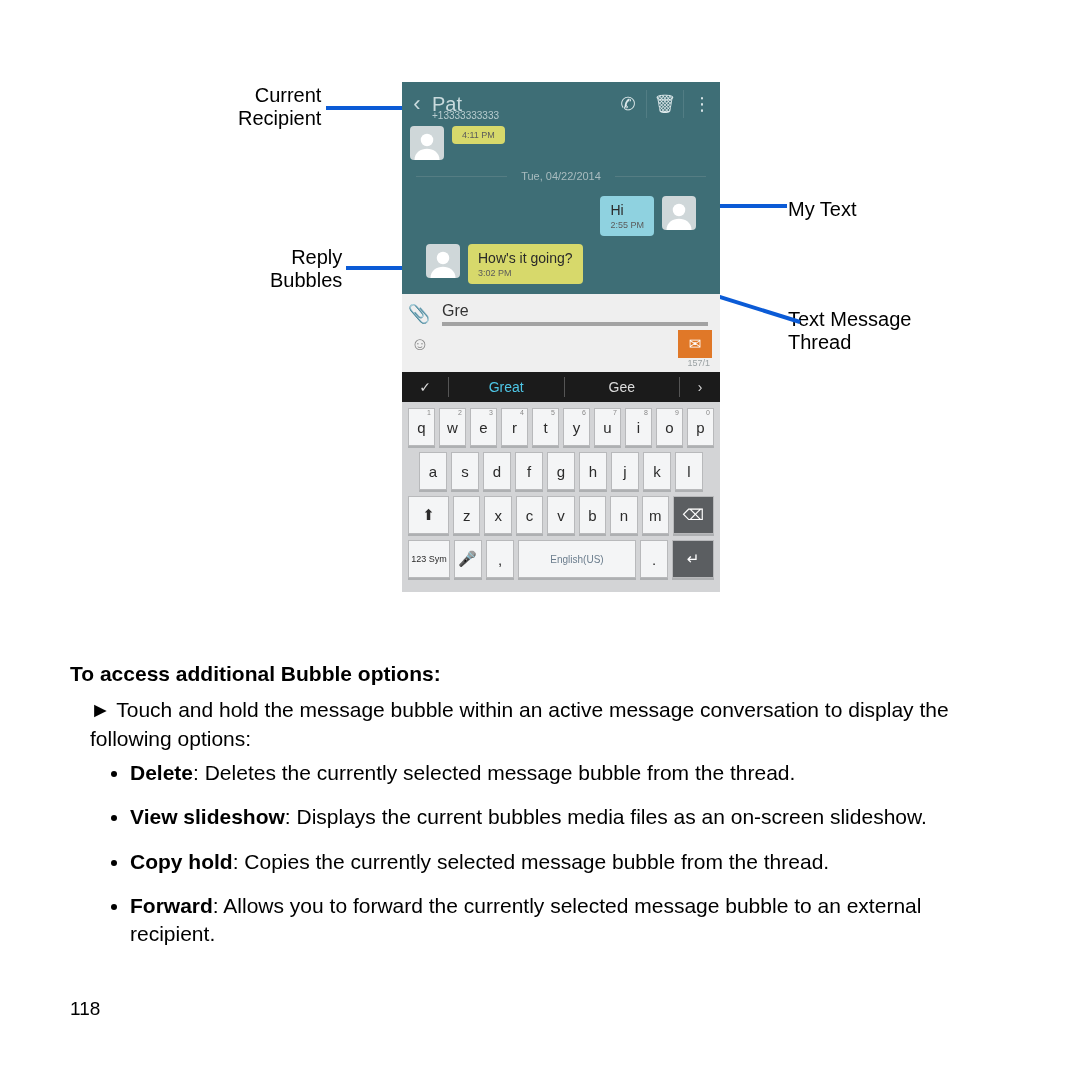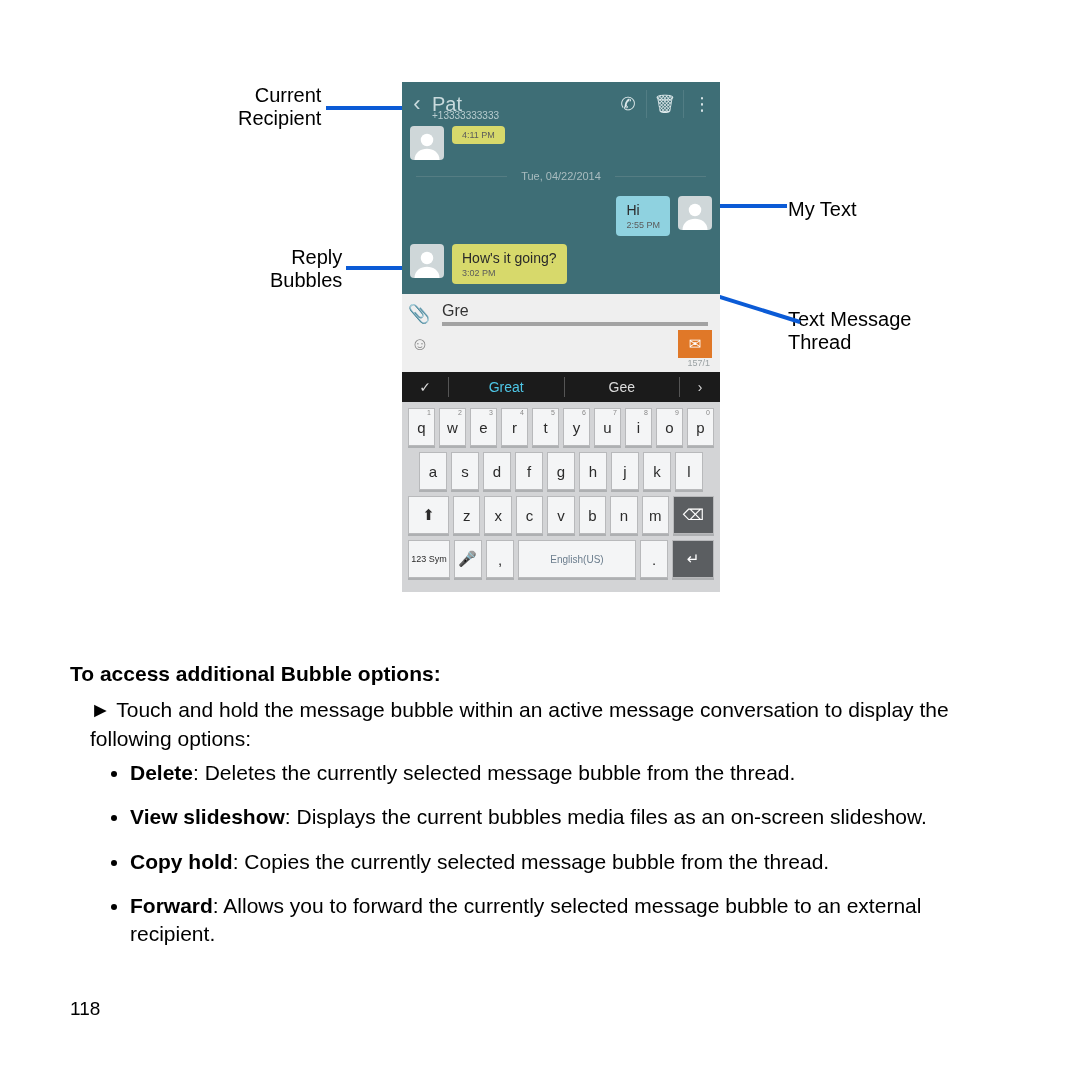--- a/index.html
+++ b/index.html
@@ -7,21 +7,21 @@
 .diagram{position:relative;height:560px;margin-bottom:30px}
 .phone{position:absolute;left:332px;top:12px;width:318px;background:#3e6e76}
 .topbar{height:44px;background:#3e6e76;display:flex;align-items:center;color:#c9dadd;position:relative}
 .topbar .back{width:22px;display:flex;justify-content:center;font-size:22px;margin-left:4px}
 .topbar .name{font-size:20px;margin-left:4px}
 .topbar .num{font-size:10px;position:absolute;top:28px;left:30px;color:#b8cccf}
 .topbar .icons{position:absolute;right:0;top:0;height:44px;display:flex;align-items:center}
 .topbar .ico{width:36px;text-align:center;font-size:18px;color:#dfeaec;border-left:1px solid #527d84;height:28px;display:flex;align-items:center;justify-content:center}
 .topbar .ico:first-child{border-left:none}
 .thread{padding:0 0 6px 0}
-.row{display:flex;align-items:flex-start;padding:4px 8px;position:relative}
+.row{display:flex;align-items:flex-start;padding:4px 24px;position:relative}
 .row.right{justify-content:flex-end}
 .av{width:34px;height:34px;background:#cfd7d9;border-radius:4px;display:flex;align-items:flex-end;justify-content:center;overflow:hidden;flex:none}
 .av svg{width:30px;height:30px}
 .bub{padding:6px 10px;border-radius:4px;margin:0 8px;font-size:14px;color:#2a2a2a;position:relative}
 .bub.yellow{background:#d7d96b}
 .bub.blue{background:#8fd2e0}
 .bub .ts{font-size:9px;color:#5b5b5b;margin-top:2px}
 .partial{position:absolute;top:44px;left:8px;display:flex;align-items:flex-start}
 .partial .bub{padding:2px 10px 4px}
 .date{display:flex;align-items:center;justify-content:center;color:#a9bcbf;font-size:11px;padding:10px 0}

